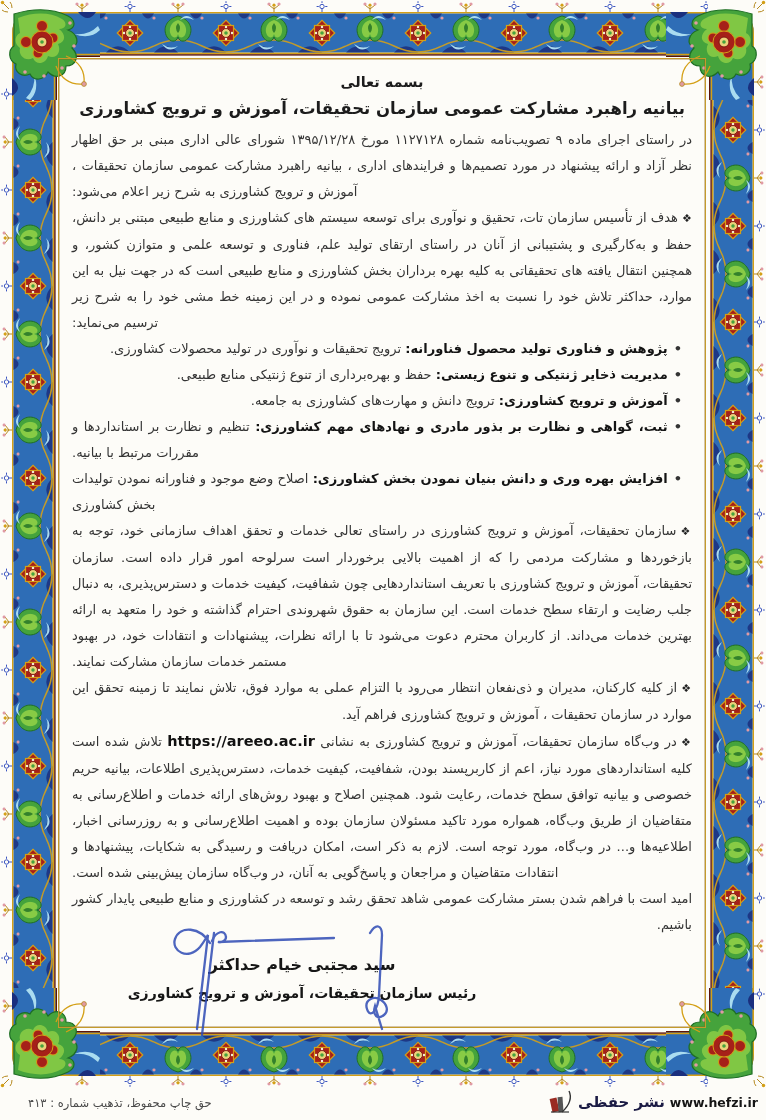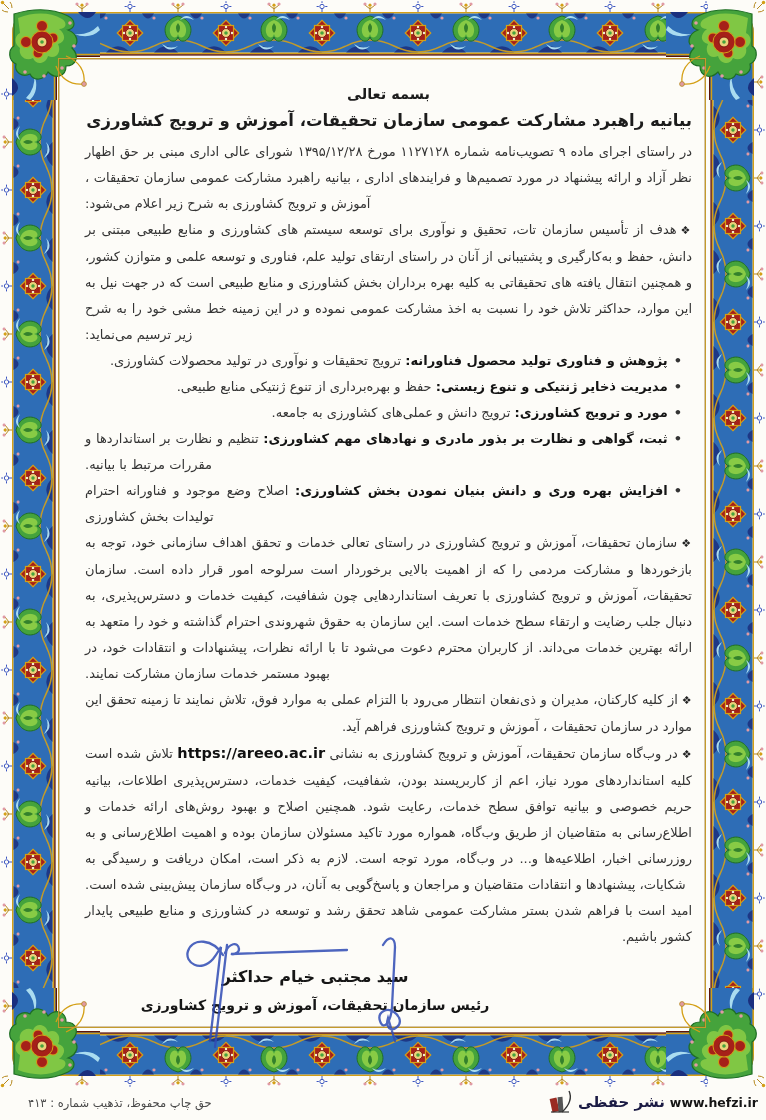--- a/index.html
+++ b/index.html
@@ -17,24 +17,24 @@
   .strip-right svg{transform:translateX(58px) rotate(90deg);transform-origin:0 0;}
   .corner{position:absolute;width:100px;height:100px;}
   .corner svg{display:block;}
   .corner-tl{left:0;top:0;}
   .corner-tr{left:666px;top:0;transform:scaleX(-1);}
   .corner-bl{left:0;top:988px;transform:scaleY(-1);}
   .corner-br{left:666px;top:988px;transform:scale(-1,-1);}
   
   .frame{position:absolute;left:58px;top:58px;width:648px;height:970px;
          border:1.5px solid #c49a2c;box-shadow:inset 0 0 0 1px rgba(138,95,16,.35);box-sizing:border-box;}
-  .content{position:relative;height:100%;box-sizing:border-box;padding:20px 13px 0;
-           direction:rtl;text-align:justify;font-size:13px;line-height:26px;margin-left:13px;}
+  .content{position:relative;height:100%;box-sizing:border-box;padding:8px 13px 0;
+           direction:rtl;text-align:justify;font-size:13px;line-height:26px;}
   .bismillah{margin:2px 0 1px;text-align:center;font-weight:700;font-size:14.5px;color:#1c1c1c;}
-  .doc-title{margin:0 0 5px;font-weight:700;font-size:16.5px;color:#1c1c1c;}
+  .doc-title{margin:0 0 5px;text-align:center;font-weight:700;font-size:16.5px;color:#1c1c1c;}
   .content p{margin:0;}
   .ll{text-align-last:left;}
   .lr{text-align-last:right;}
   .bullet{padding-right:10px;}
   .dm{font-size:11px;margin-left:4px;color:#222;}
   .bm{font-weight:700;margin-left:6px;}
   b.lead{color:#141414;}
   .url{direction:ltr;unicode-bidi:isolate;font-weight:700;font-size:14.5px;color:#111;}
   
   .sig{position:relative;width:400px;margin:13px auto 0 0;margin-right:auto;margin-left:30px;
@@ -205,25 +205,25 @@
       <div class="doc-title">بیانیه راهبرد مشارکت عمومی سازمان تحقیقات، آموزش و ترویج کشاورزی</div>
 
       <p class="ll"><span>در راستای اجرای ماده ۹ تصویب‌نامه شماره ۱۱۲۷۱۲۸ مورخ ۱۳۹۵/۱۲/۲۸ شورای عالی اداری مبنی بر حق اظهار نظر آزاد و ارائه پیشنهاد در مورد تصمیم‌ها و فرایندهای اداری ، بیانیه راهبرد مشارکت عمومی سازمان تحقیقات ، آموزش و ترویج کشاورزی به شرح زیر اعلام می‌شود:</span></p>
 
       <p class="ll"><span class="dm">❖</span><span>هدف از تأسیس سازمان تات، تحقیق و نوآوری برای توسعه سیستم های کشاورزی و منابع طبیعی مبتنی بر دانش، حفظ و به‌کارگیری و پشتیبانی از آنان در راستای ارتقای تولید علم، فناوری و توسعه علمی و متوازن کشور، و همچنین انتقال یافته های تحقیقاتی به کلیه بهره برداران بخش کشاورزی و منابع طبیعی است که در جهت نیل به این موارد، حداکثر تلاش خود را نسبت به اخذ مشارکت عمومی نموده و در این زمینه خط مشی خود را به شرح زیر ترسیم می‌نماید:</span></p>
 
       <p class="bullet lr"><span class="bm">•</span><b class="lead">پژوهش و فناوری تولید محصول فناورانه:</b> <span>ترویج تحقیقات و نوآوری در تولید محصولات کشاورزی.</span></p>
 
       <p class="bullet lr"><span class="bm">•</span><b class="lead">مدیریت ذخایر ژنتیکی و تنوع زیستی:</b> <span>حفظ و بهره‌برداری از تنوع ژنتیکی منابع طبیعی.</span></p>
 
-      <p class="bullet lr"><span class="bm">•</span><b class="lead">مورد و ترویج کشاورزی:</b> <span>ترویج دانش و عملی‌های کشاورزی به جامعه.</span></p>
+      <p class="bullet lr"><span class="bm">•</span><b class="lead">آموزش و ترویج کشاورزی:</b> <span>ترویج دانش و مهارت‌های کشاورزی به جامعه.</span></p>
 
       <p class="bullet ll"><span class="bm">•</span><b class="lead">ثبت، گواهی و نظارت بر بذور مادری و نهادهای مهم کشاورزی:</b> <span>تنظیم و نظارت بر استانداردها و مقررات مرتبط با بیانیه.</span></p>
 
-      <p class="bullet ll"><span class="bm">•</span><b class="lead">افزایش بهره وری و دانش بنیان نمودن بخش کشاورزی:</b> <span>اصلاح وضع موجود و فناورانه احترام تولیدات بخش کشاورزی</span></p>
+      <p class="bullet ll"><span class="bm">•</span><b class="lead">افزایش بهره وری و دانش بنیان نمودن بخش کشاورزی:</b> <span>اصلاح وضع موجود و فناورانه نمودن تولیدات بخش کشاورزی</span></p>
 
       <p class="ll"><span class="dm">❖</span><span>سازمان تحقیقات، آموزش و ترویج کشاورزی در راستای تعالی خدمات و تحقق اهداف سازمانی خود، توجه به بازخوردها و مشارکت مردمی را که از اهمیت بالایی برخوردار است سرلوحه امور قرار داده است. سازمان تحقیقات، آموزش و ترویج کشاورزی با تعریف استانداردهایی چون شفافیت، کیفیت خدمات و دسترس‌پذیری، به دنبال جلب رضایت و ارتقاء سطح خدمات است. این سازمان به حقوق شهروندی احترام گذاشته و خود را متعهد به ارائه بهترین خدمات می‌داند. از کاربران محترم دعوت می‌شود تا با ارائه نظرات، پیشنهادات و انتقادات خود، در بهبود مستمر خدمات سازمان مشارکت نمایند.</span></p>
 
       <p class="lr"><span class="dm">❖</span><span>از کلیه کارکنان، مدیران و ذی‌نفعان انتظار می‌رود با التزام عملی به موارد فوق، تلاش نمایند تا زمینه تحقق این موارد در سازمان تحقیقات ، آموزش و ترویج کشاورزی فراهم آید.</span></p>
 
       <p class="ll"><span class="dm">❖</span><span>در وب‌گاه سازمان تحقیقات، آموزش و ترویج کشاورزی به نشانی</span> <span class="url">https://areeo.ac.ir</span> <span>تلاش شده است کلیه استانداردهای مورد نیاز، اعم از کاربرپسند بودن، شفافیت، کیفیت خدمات، دسترس‌پذیری اطلاعات، بیانیه حریم خصوصی و بیانیه توافق سطح خدمات، رعایت شود. همچنین اصلاح و بهبود روش‌های ارائه خدمات و اطلاع‌رسانی به متقاضیان از طریق وب‌گاه، همواره مورد تاکید مسئولان سازمان بوده و اهمیت اطلاع‌رسانی و به روزرسانی اخبار، اطلاعیه‌ها و... در وب‌گاه، مورد توجه است. لازم به ذکر است، امکان دریافت و رسیدگی به شکایات، پیشنهادها و انتقادات متقاضیان و مراجعان و پاسخ‌گویی به آنان، در وب‌گاه سازمان پیش‌بینی شده است.</span></p>
 
       <p class="lr"><span>امید است با فراهم شدن بستر مشارکت عمومی شاهد تحقق رشد و توسعه در کشاورزی و منابع طبیعی پایدار کشور باشیم.</span></p>
 
       <div class="sig">

